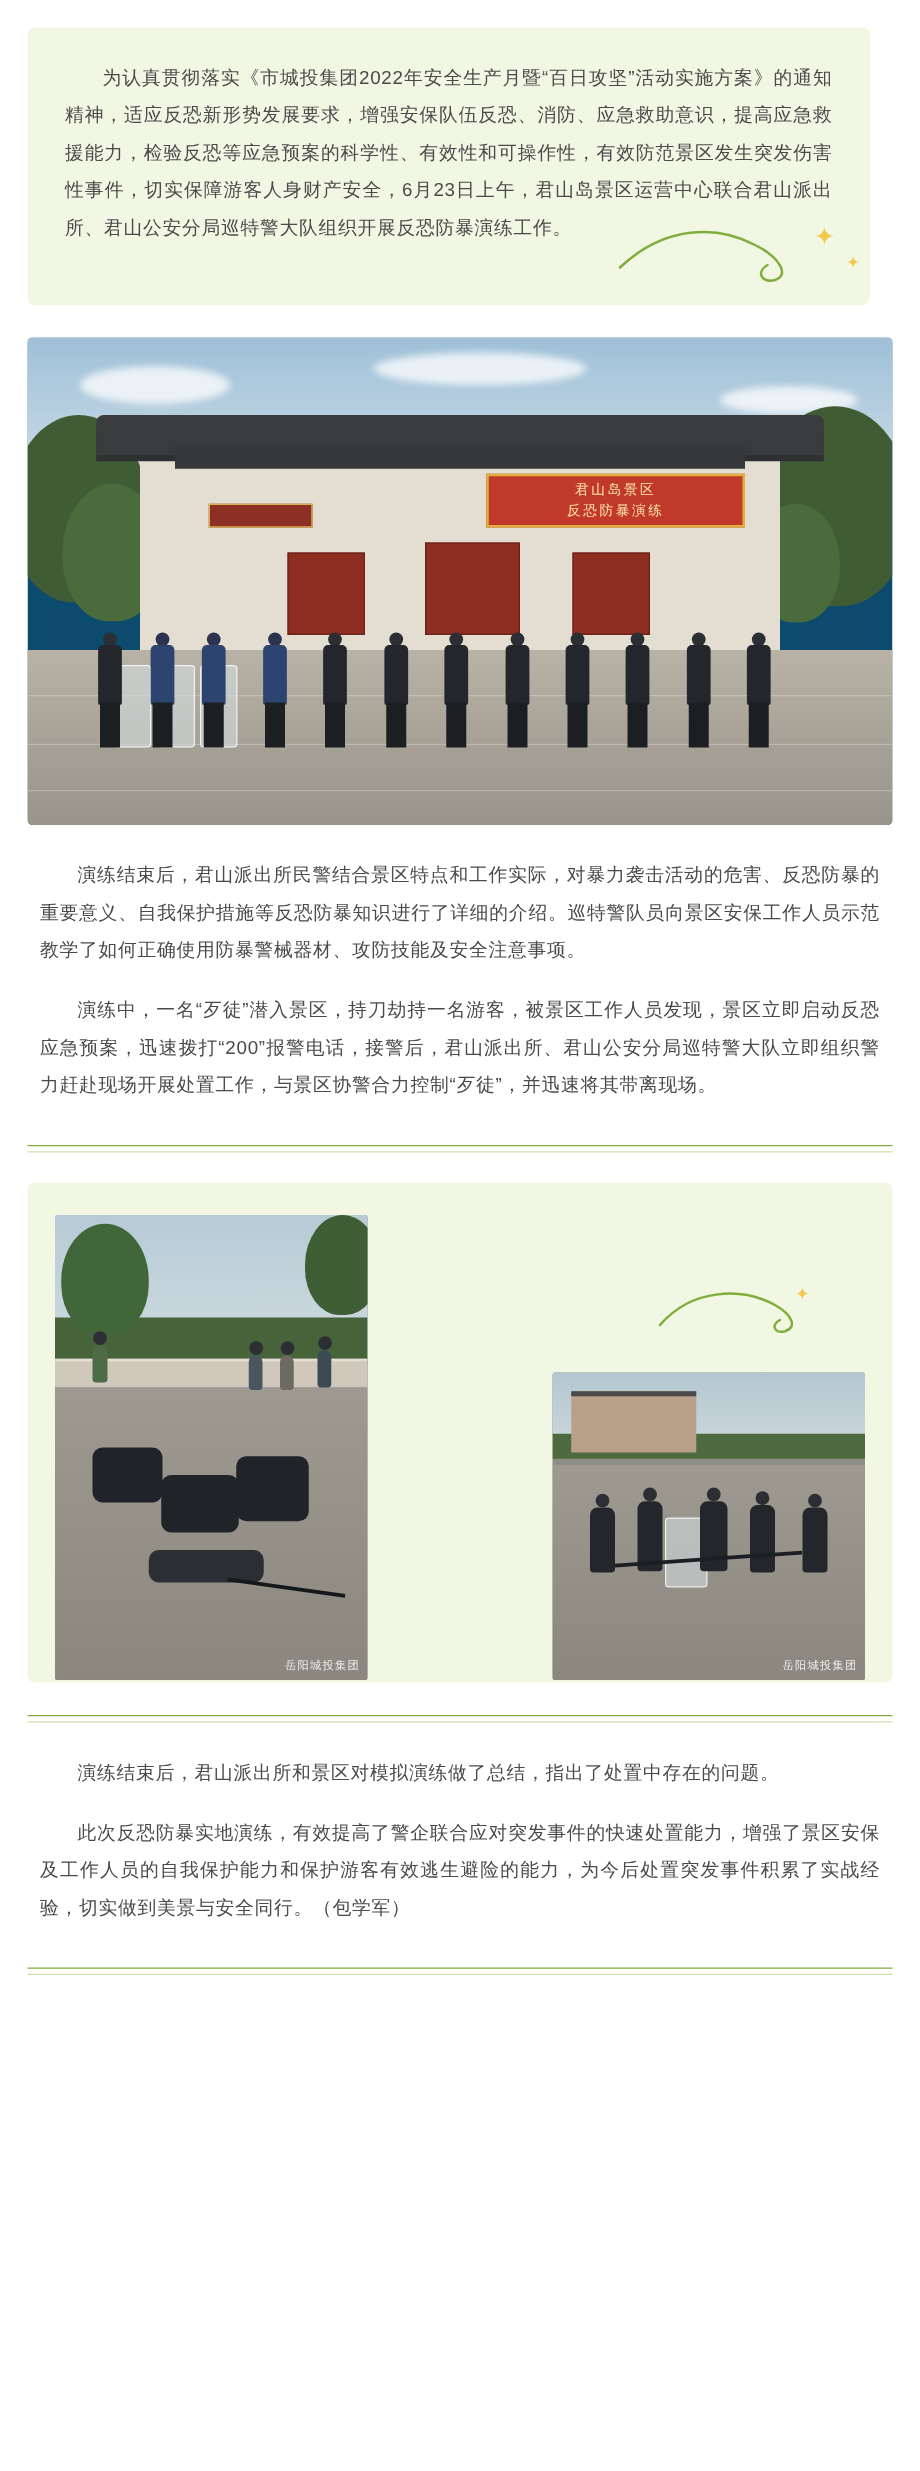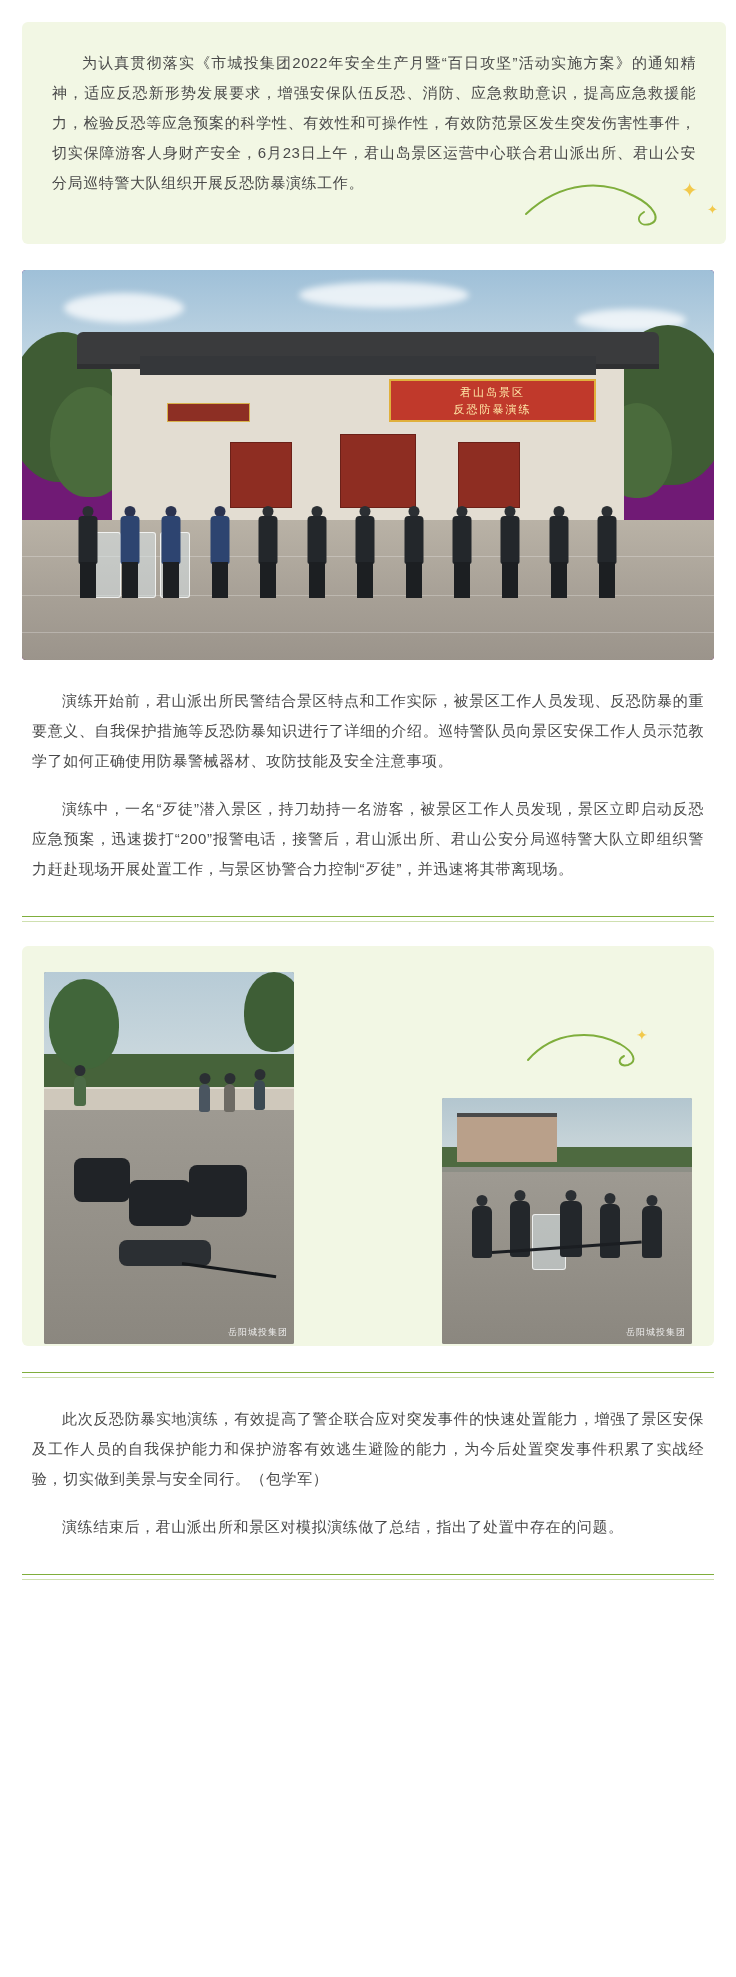--- a/index.html
+++ b/index.html
@@ -17,21 +17,21 @@
   .page {
     width: 736px;
     margin: 0 auto;
     padding: 0 0 10px 0;
     background: #ffffff;
     position: relative;
   }
 
   
   .intro-card {
-    margin: 22px 10px 0 22px;
+    margin: 22px 40px 0 22px;
     background: #f2f7e4;
     border-radius: 6px;
     padding: 26px 30px 46px 30px;
     position: relative;
     overflow: hidden;
   }
   .intro-card p {
     margin: 0;
     font-size: 15px;
     line-height: 2.0;
@@ -60,21 +60,21 @@
   
   .photo-wrap {
     margin: 26px 22px 0 22px;
     border-radius: 4px;
     overflow: hidden;
   }
   .photo {
     position: relative;
     width: 100%;
     overflow: hidden;
-    background: #701a75;
+    background: #0c4a6e;
   }
   .photo-main { height: 390px; }
 
   
   .sky {
     position: absolute; left: 0; top: 0; right: 0; height: 46%;
     background: linear-gradient(to bottom, #9fc0d8 0%, #c9dbe6 60%, #dfe9ec 100%);
   }
   .cloud {
     position: absolute;
@@ -398,21 +398,21 @@
         </div>
       <div class="officer" style="left:83%">
           <span class="head"></span>
           <span class="body"></span>
           <span class="legs"></span>
         </div>
     </div>
   </figure>
 
   <section class="body-sec">
-    <p>演练开始前，君山派出所民警结合景区特点和工作实际，被景区工作人员发现、反恐防暴的重要意义、自我保护措施等反恐防暴知识进行了详细的介绍。巡特警队员向景区安保工作人员示范教学了如何正确使用防暴警械器材、攻防技能及安全注意事项。</p>
+    <p>演练结束后，君山派出所民警结合景区特点和工作实际，对暴力袭击活动的危害、反恐防暴的重要意义、自我保护措施等反恐防暴知识进行了详细的介绍。巡特警队员向景区安保工作人员示范教学了如何正确使用防暴警械器材、攻防技能及安全注意事项。</p>
     <p>演练中，一名“歹徒”潜入景区，持刀劫持一名游客，被景区工作人员发现，景区立即启动反恐应急预案，迅速拨打“200”报警电话，接警后，君山派出所、君山公安分局巡特警大队立即组织警力赶赴现场开展处置工作，与景区协警合力控制“歹徒”，并迅速将其带离现场。</p>
   </section>
 
   <div class="rule-group">
     <div class="rule"></div>
     <div class="rule thin"></div>
   </div>
 
   <section class="photo-pair">
     <svg class="pair-squiggle" viewBox="0 0 130 46">
@@ -474,22 +474,22 @@
       <div class="watermark">岳阳城投集团</div>
     </div>
   </section>
 
   <div class="rule-group">
     <div class="rule"></div>
     <div class="rule thin"></div>
   </div>
 
   <section class="body-sec">
+    <p>演练结束后，君山派出所和景区对模拟演练做了总结，指出了处置中存在的问题。</p>
     <p>此次反恐防暴实地演练，有效提高了警企联合应对突发事件的快速处置能力，增强了景区安保及工作人员的自我保护能力和保护游客有效逃生避险的能力，为今后处置突发事件积累了实战经验，切实做到美景与安全同行。（包学军）</p>
-    <p>演练结束后，君山派出所和景区对模拟演练做了总结，指出了处置中存在的问题。</p>
   </section>
 
   <div class="rule-group">
     <div class="rule"></div>
     <div class="rule thin"></div>
   </div>
 
   <div class="bottom-space"></div>
 </div>
 

